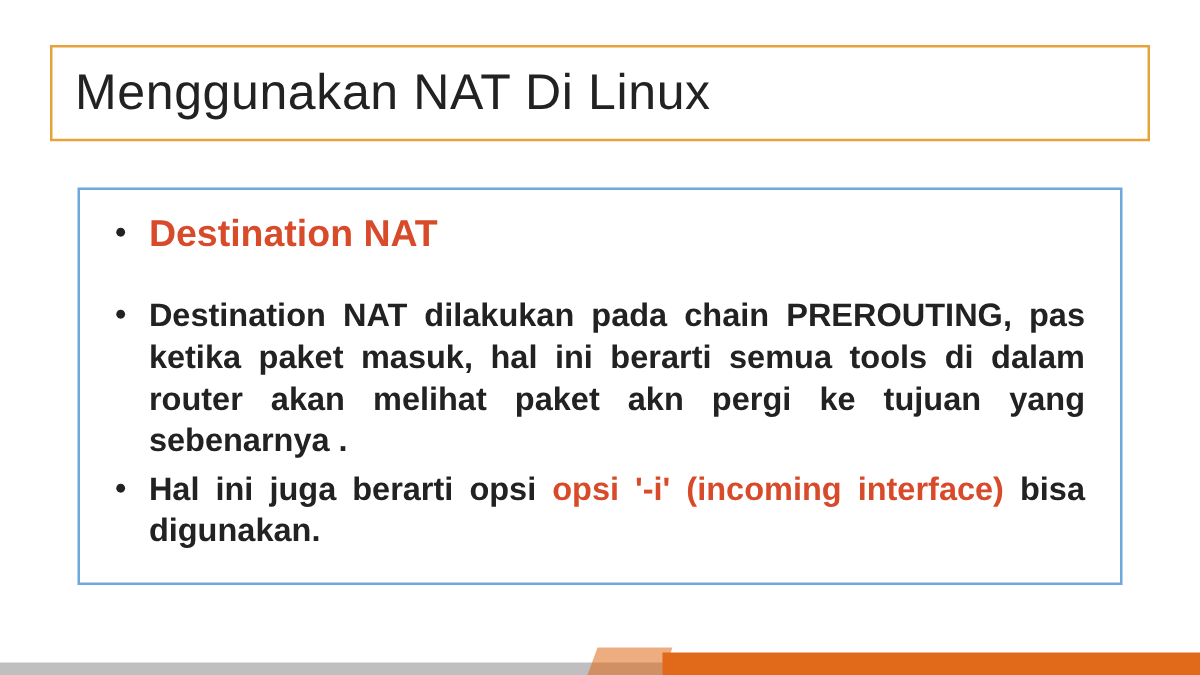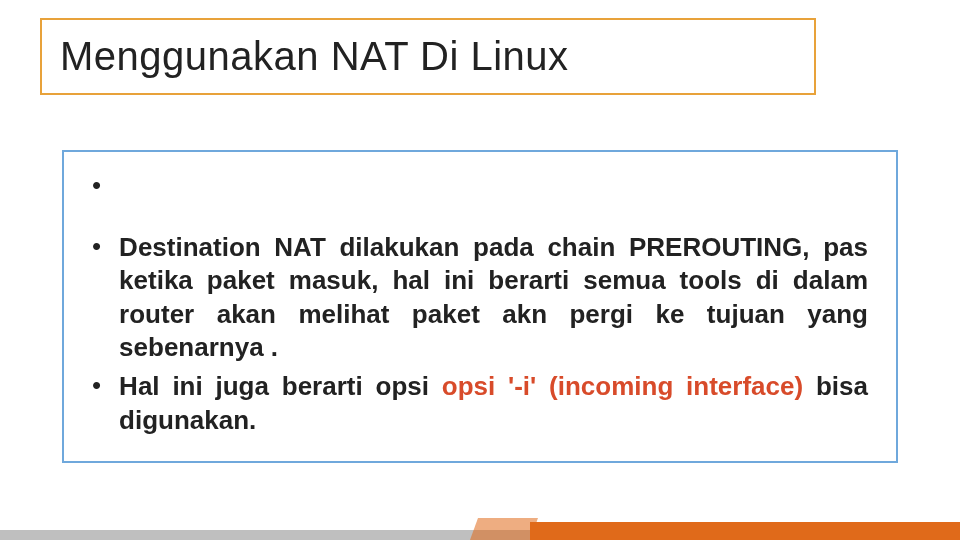--- a/index.html
+++ b/index.html
@@ -1,21 +1,21 @@
 <!DOCTYPE html>
 <html><head>
 <meta charset="utf-8">
 <style>
   * { box-sizing: border-box; margin: 0; padding: 0; }
   html, body { width: 960px; height: 540px; font-family: "Segoe UI", Arial, sans-serif; background: #fff; overflow: hidden; }
   .slide { position: relative; width: 960px; height: 540px; background: #fff; }
   .title-box {
     position: absolute;
-    left: 40px; top: 18px;
-    width: 776px;
+    left: 40px; top: 36px;
+    width: 880px;
     padding: 14px 18px 14px 18px;
     border: 2px solid #e8a23a;
     background: #fff;
   }
   .title-box h1 {
     font-size: 40px;
     font-weight: 400;
     color: #222;
     letter-spacing: 0.5px;
   }
@@ -85,20 +85,21 @@
 <div class="slide">
 
   <div class="title-box">
     <h1>Menggunakan NAT Di Linux</h1>
   </div>
 
   <div class="body-box">
 
     <div class="bullet b1">
       <div class="dot">•</div>
+      <div class="text">Destination NAT</div>
     </div>
 
     <div class="bullet b2">
       <div class="dot">•</div>
       <div class="text">Destination NAT dilakukan pada chain PREROUTING, pas ketika paket masuk, hal ini berarti semua tools di dalam router akan melihat paket akn pergi ke tujuan yang sebenarnya .</div>
     </div>
 
     <div class="bullet b3">
       <div class="dot">•</div>
       <div class="text">

